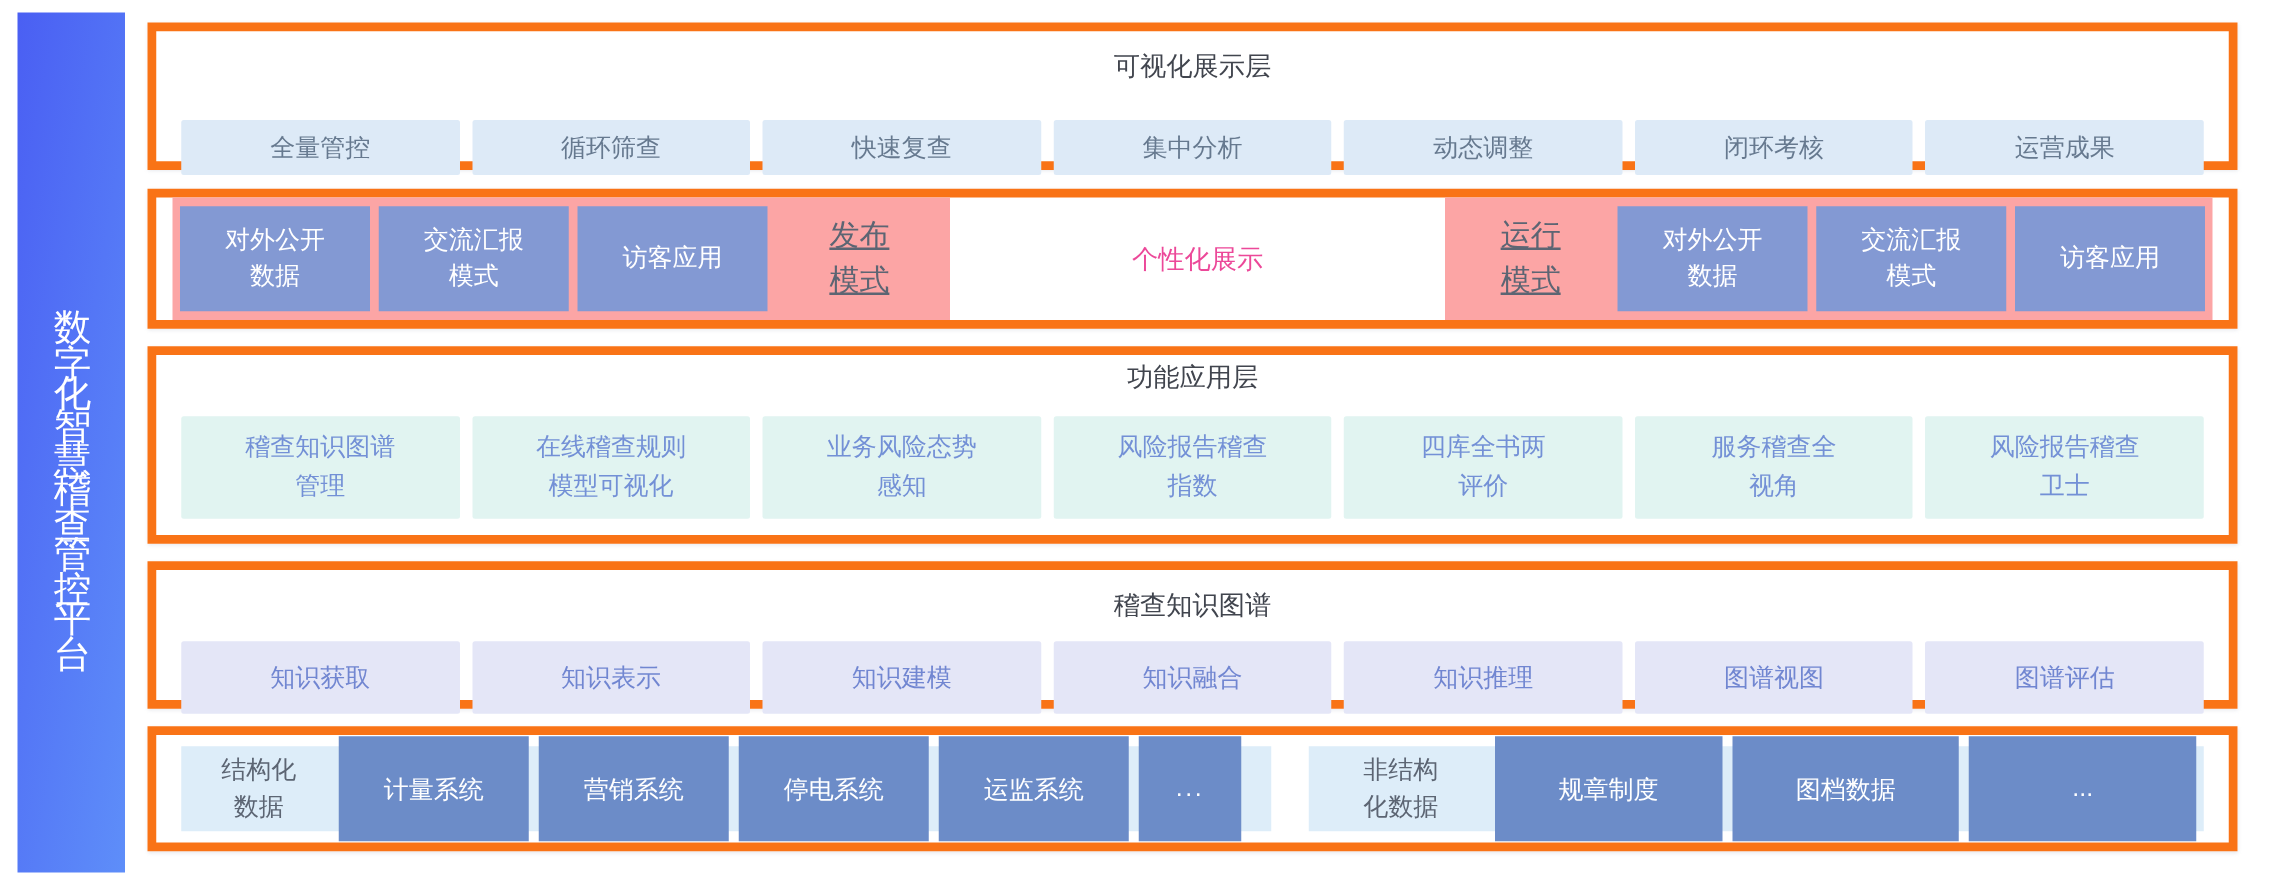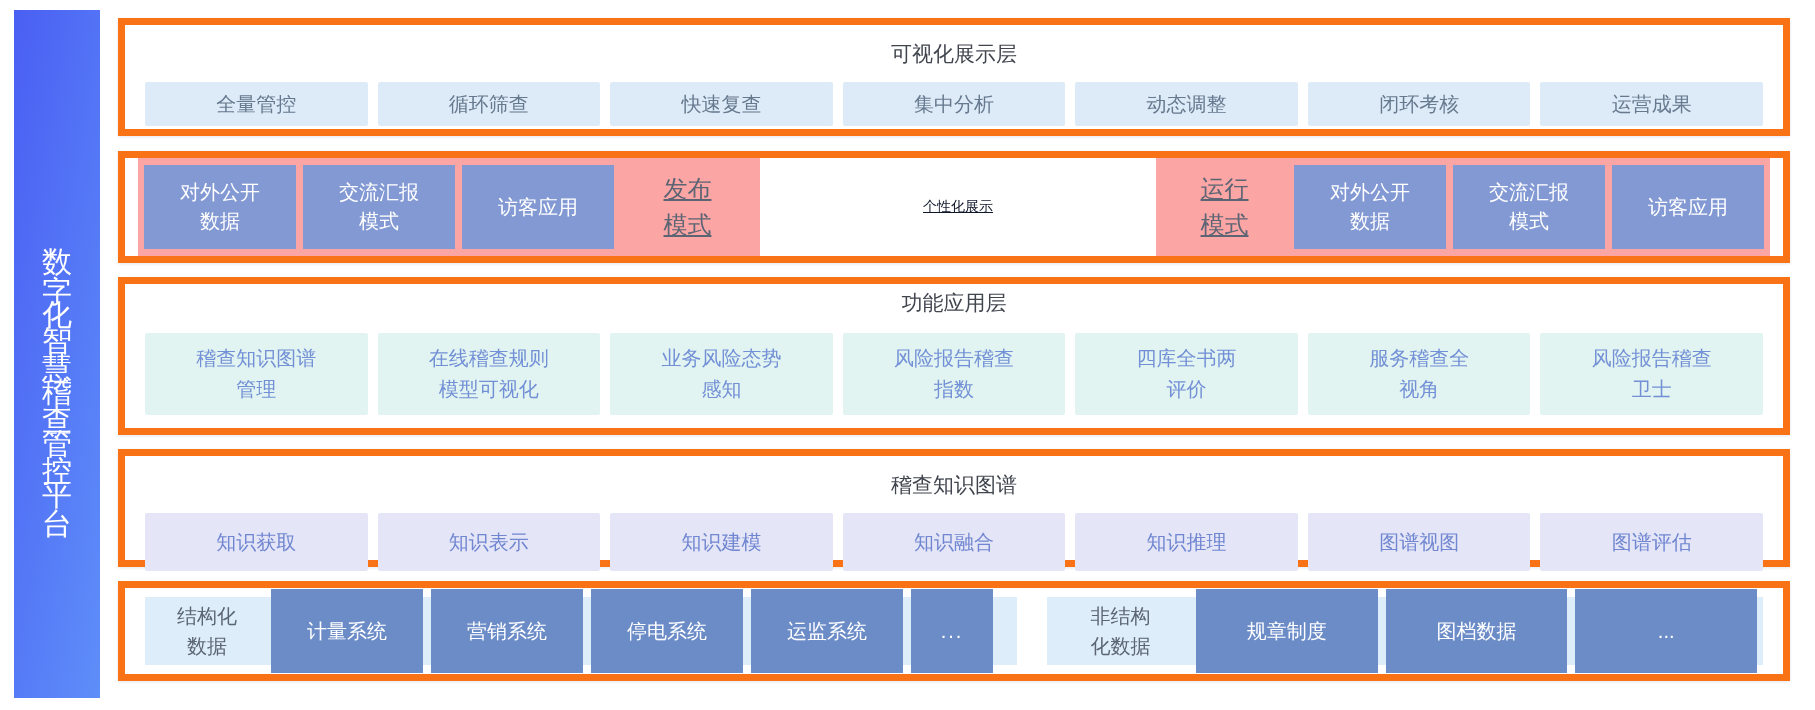--- a/index.html
+++ b/index.html
@@ -28,42 +28,42 @@
   .layer-title{
     text-align:center;font-size:21px;color:#41454e;line-height:30px;
   }
   .items-row{display:flex;gap:10px;padding:0 20px;}
   .chip{
     flex:1;display:flex;align-items:center;justify-content:center;
     text-align:center;font-size:20px;border-radius:2px;
   }
   
   .row1{height:118px;padding-top:14px;}
-  .row1 .items-row{margin-top:13px;}
+  .row1 .items-row{margin-top:27px;}
   .row1 .chip{height:44px;background:#ddeaf7;color:#66798f;}
   
   .row2{height:112px;margin-top:15px;display:flex;align-items:center;padding:0 13px;}
   .mode-panel{
     height:98px;background:#fca5a5;display:flex;align-items:center;
     padding:0 6px;box-sizing:border-box;gap:7px;
   }
   .mode-panel.left{width:622px;}
   .mode-panel.right{width:614px;}
   .dark-box{
     width:152px;height:84px;background:#8399d3;color:#ffffff;
     display:flex;align-items:center;justify-content:center;text-align:center;
     font-size:20px;line-height:1.45;white-space:pre-line;flex:none;
   }
   .mode-label{
     flex:1;display:flex;align-items:center;justify-content:center;text-align:center;
     font-size:24px;line-height:1.5;color:#5c6573;white-space:pre-line;text-decoration:underline;
   }
   .mode-center{
     flex:1;display:flex;align-items:center;justify-content:center;
-    font-size:14px;color:#0f172a;text-decoration:underline;
+    font-size:21px;color:#ec4899;
   }
   
   .row3{height:158px;margin-top:14px;padding-top:4px;}
   .row3 .items-row{margin-top:15px;}
   .row3 .chip{height:82px;background:#e1f4f1;color:#7390d6;line-height:1.55;white-space:pre-line;}
   
   .row4{height:118px;margin-top:14px;padding-top:14px;}
   .row4 .items-row{margin-top:13px;}
   .row4 .chip{height:58px;background:#e4e6f7;color:#7186d1;}
   

